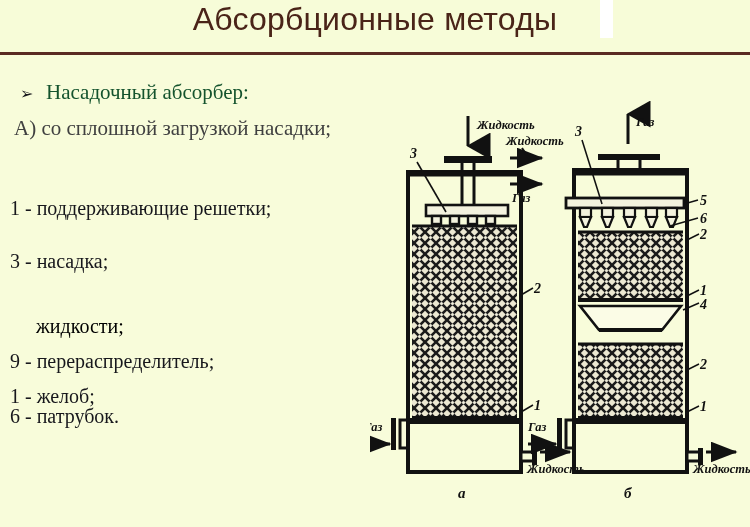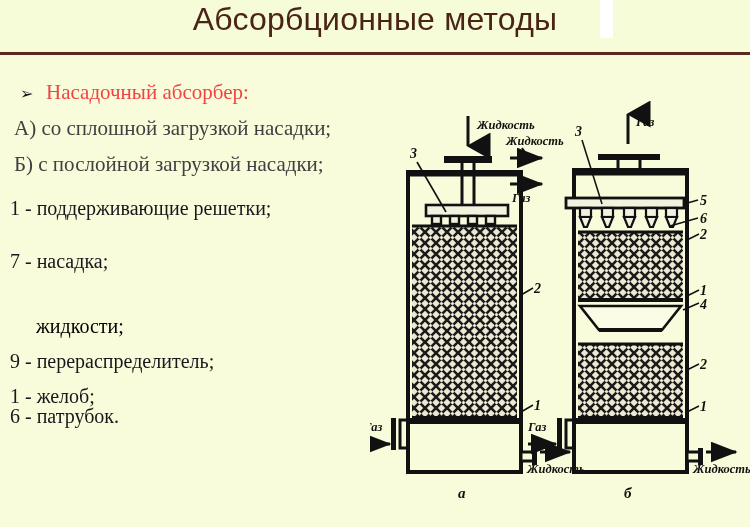--- a/index.html
+++ b/index.html
@@ -33,21 +33,21 @@
   #title-rule{
     position:absolute;left:0;top:52px;width:750px;height:3px;
     background:#5a2a22;
   }
 
   
   #text-pane{position:absolute;left:0;top:62px;width:415px;height:450px;}
 
   .bullet-row{
     position:absolute;left:18px;
-    font-size:21px;color:#ef4444;white-space:nowrap;
+    font-size:21px;color:#14532d;white-space:nowrap;
   }
   .bullet-mark{
     position:absolute;left:20px;
     font-size:16px;color:#17171c;
   }
   .lead-line{
     position:absolute;left:14px;
     font-size:21px;color:#404040;white-space:nowrap;
   }
   .legend-line{
@@ -73,24 +73,23 @@
     <div id="title-accent"></div>
   </div>
   <div id="title-rule"></div>
 
   <div id="text-pane">
 
     <span class="bullet-mark" style="top:22px;">➢</span>
     <span class="bullet-row" style="left:46px;top:18px;">Насадочный абсорбер:</span>
 
     <span class="lead-line" style="top:54px;">А) со сплошной загрузкой насадки;</span>
-    <span class="lead-line" style="top:90px;">Б) с послойной загрузкой насадки;</span>
 
     <span class="legend-line" style="top:135px;">1 - поддерживающие решетки;</span>
-    <span class="legend-line" style="top:188px;">7 - насадка;</span>
+    <span class="legend-line" style="top:188px;">3 - насадка;</span>
     <span class="legend-cont" style="top:253px;">жидкости;</span>
     <span class="legend-line" style="top:288px;">9 - перераспределитель;</span>
     <span class="legend-line" style="top:323px;">1 - желоб;</span>
     <span class="legend-line" style="top:343px;">6 - патрубок.</span>
   </div>
 
   <div id="diagram">
     <svg width="380" height="427" viewBox="0 0 380 427" xmlns="http://www.w3.org/2000/svg">
       <defs>
 

